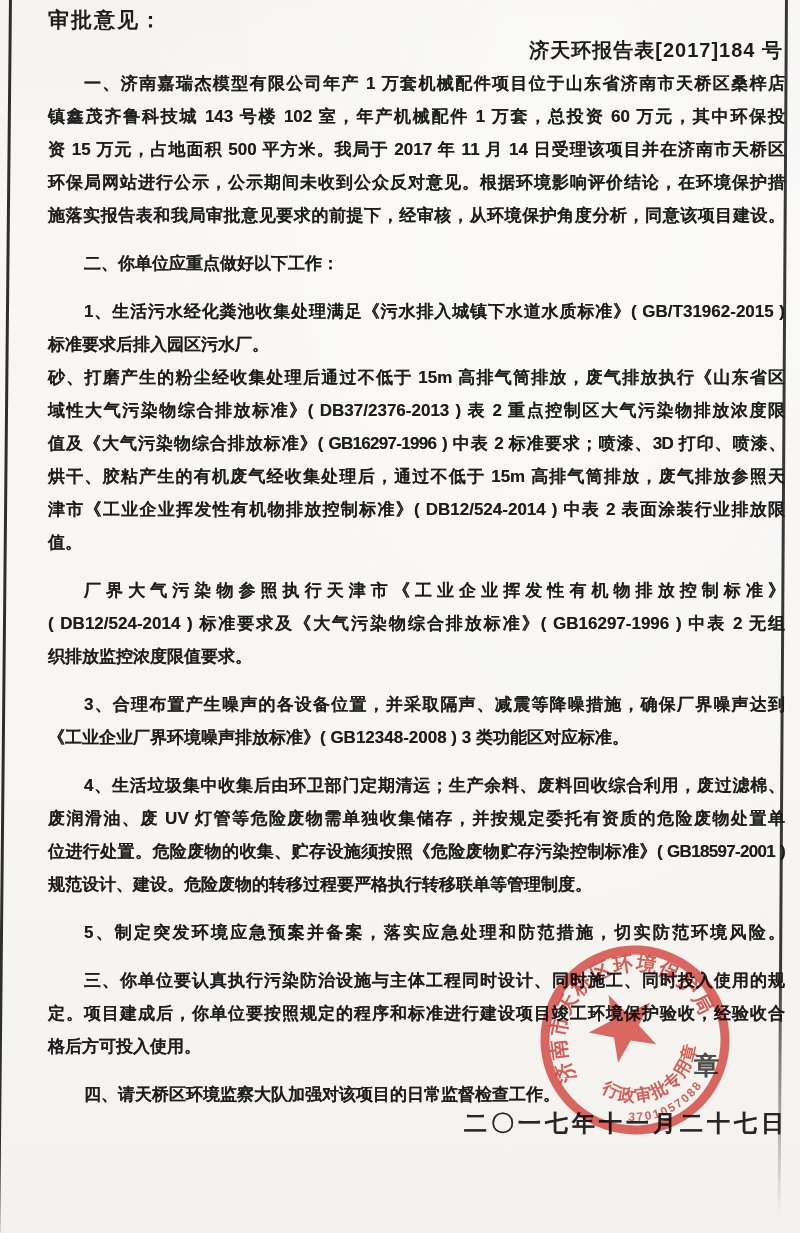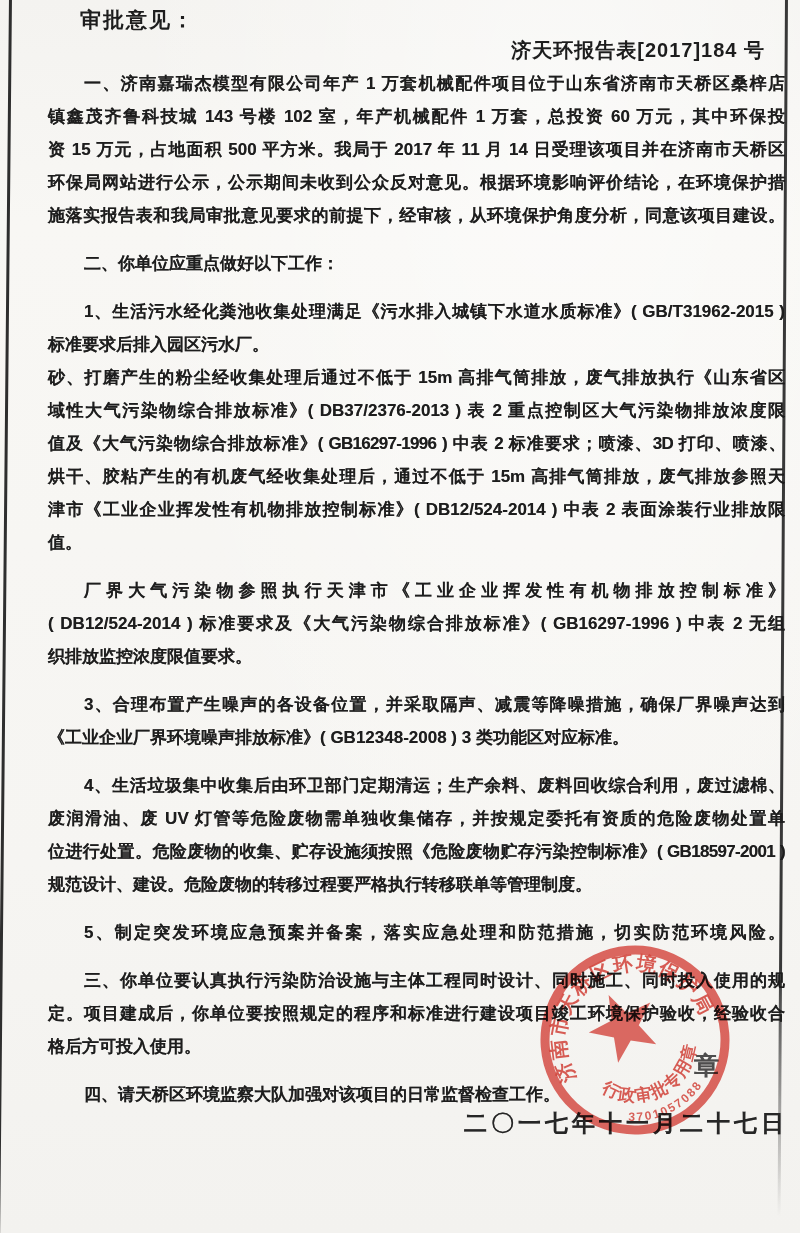--- a/index.html
+++ b/index.html
@@ -19,23 +19,23 @@
     background:#2e2e2e;transform:rotate(0.55deg);transform-origin:top left;
     filter:blur(.3px);
   }
   .border-right{
     position:absolute;left:785px;top:-4px;width:2.5px;height:1245px;
     background:linear-gradient(#383838 0%,#383838 78%,rgba(56,56,56,0) 98%);
     transform:rotate(0.35deg);transform-origin:top left;
     filter:blur(.3px);
   }
   .content{position:absolute;left:48px;top:5px;width:737px;}
-  .hdr{font-size:21px;font-weight:700;letter-spacing:2px;line-height:30px;height:30px;margin-left:32px;}
+  .hdr{font-size:21px;font-weight:700;letter-spacing:2px;line-height:30px;height:30px;}
   .docnum{font-size:20px;font-weight:600;letter-spacing:1px;line-height:30px;height:32px;
-          text-align:right;padding-right:20px;}
+          text-align:right;padding-right:2px;}
   .ln{
     font-size:17px;font-weight:700;line-height:33px;
     text-align:justify;text-align-last:justify;
     text-shadow:0 0 .4px rgba(0,0,0,.55);
     white-space:normal;
   }
   .ind{text-indent:36px;}
   .end{text-align-last:left;}
   .ps{margin-top:15px;}
   .tight{letter-spacing:-0.7px;}

